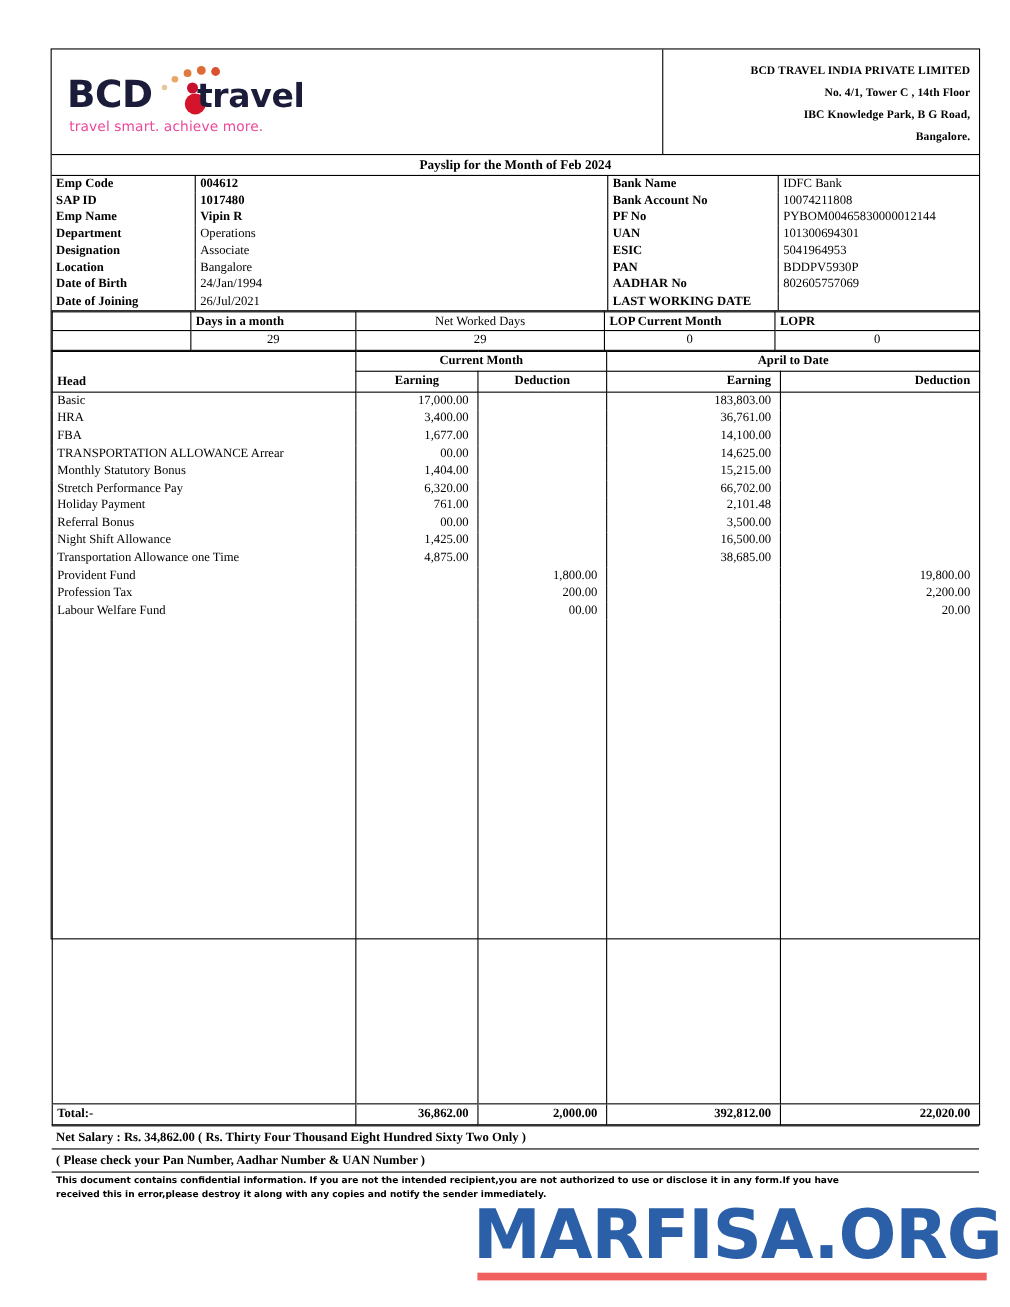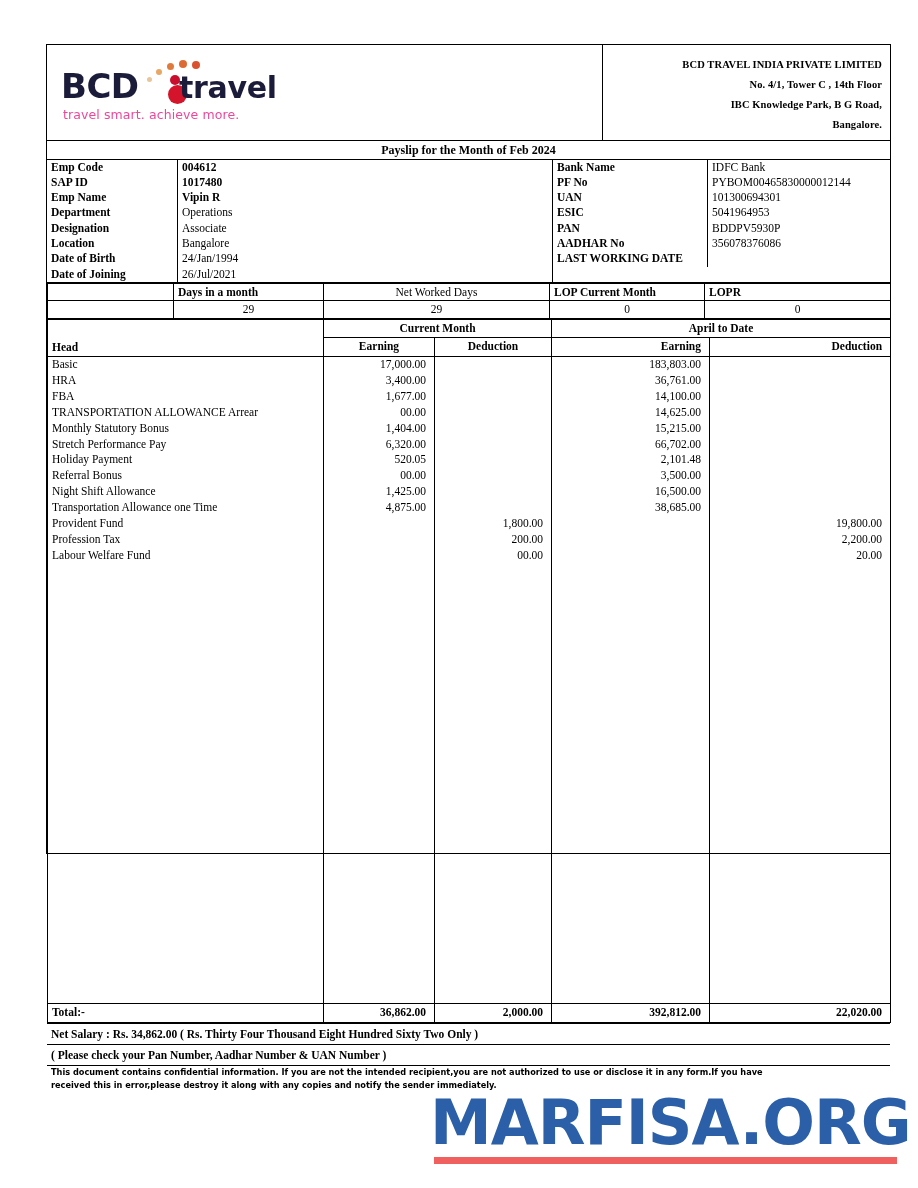--- a/index.html
+++ b/index.html
@@ -239,38 +239,42 @@
         </table>
     </div>
     <div class="info-right">
       <table class="info-tbl">
           <tbody id="bank-body">
             <tr>
               <td class="info-lbl">Bank Name</td>
               <td class="info-val">IDFC Bank</td>
             </tr>
             <tr>
+              <td class="info-lbl">Bank Account No</td>
+              <td class="info-val">10074211808</td>
+            </tr>
+            <tr>
               <td class="info-lbl">PF No</td>
               <td class="info-val">PYBOM00465830000012144</td>
             </tr>
             <tr>
               <td class="info-lbl">UAN</td>
               <td class="info-val">101300694301</td>
             </tr>
             <tr>
               <td class="info-lbl">ESIC</td>
               <td class="info-val">5041964953</td>
             </tr>
             <tr>
               <td class="info-lbl">PAN</td>
               <td class="info-val">BDDPV5930P</td>
             </tr>
             <tr>
               <td class="info-lbl">AADHAR No</td>
-              <td class="info-val">356078376086</td>
+              <td class="info-val">802605757069</td>
             </tr>
             <tr>
               <td class="info-lbl il-pad">LAST WORKING DATE</td>
               <td class="info-val il-pad"></td>
             </tr>
           </tbody>
         </table>
     </div>
   </div>
 
@@ -359,21 +363,21 @@
         </tr>
         <tr>
           <td class="r-lbl">Stretch Performance Pay</td>
           <td class="r-num">6,320.00</td>
           <td class="r-num"></td>
           <td class="r-num">66,702.00</td>
           <td class="r-num"></td>
         </tr>
         <tr>
           <td class="r-lbl">Holiday Payment</td>
-          <td class="r-num">520.05</td>
+          <td class="r-num">761.00</td>
           <td class="r-num"></td>
           <td class="r-num">2,101.48</td>
           <td class="r-num"></td>
         </tr>
         <tr>
           <td class="r-lbl">Referral Bonus</td>
           <td class="r-num">00.00</td>
           <td class="r-num"></td>
           <td class="r-num">3,500.00</td>
           <td class="r-num"></td>

